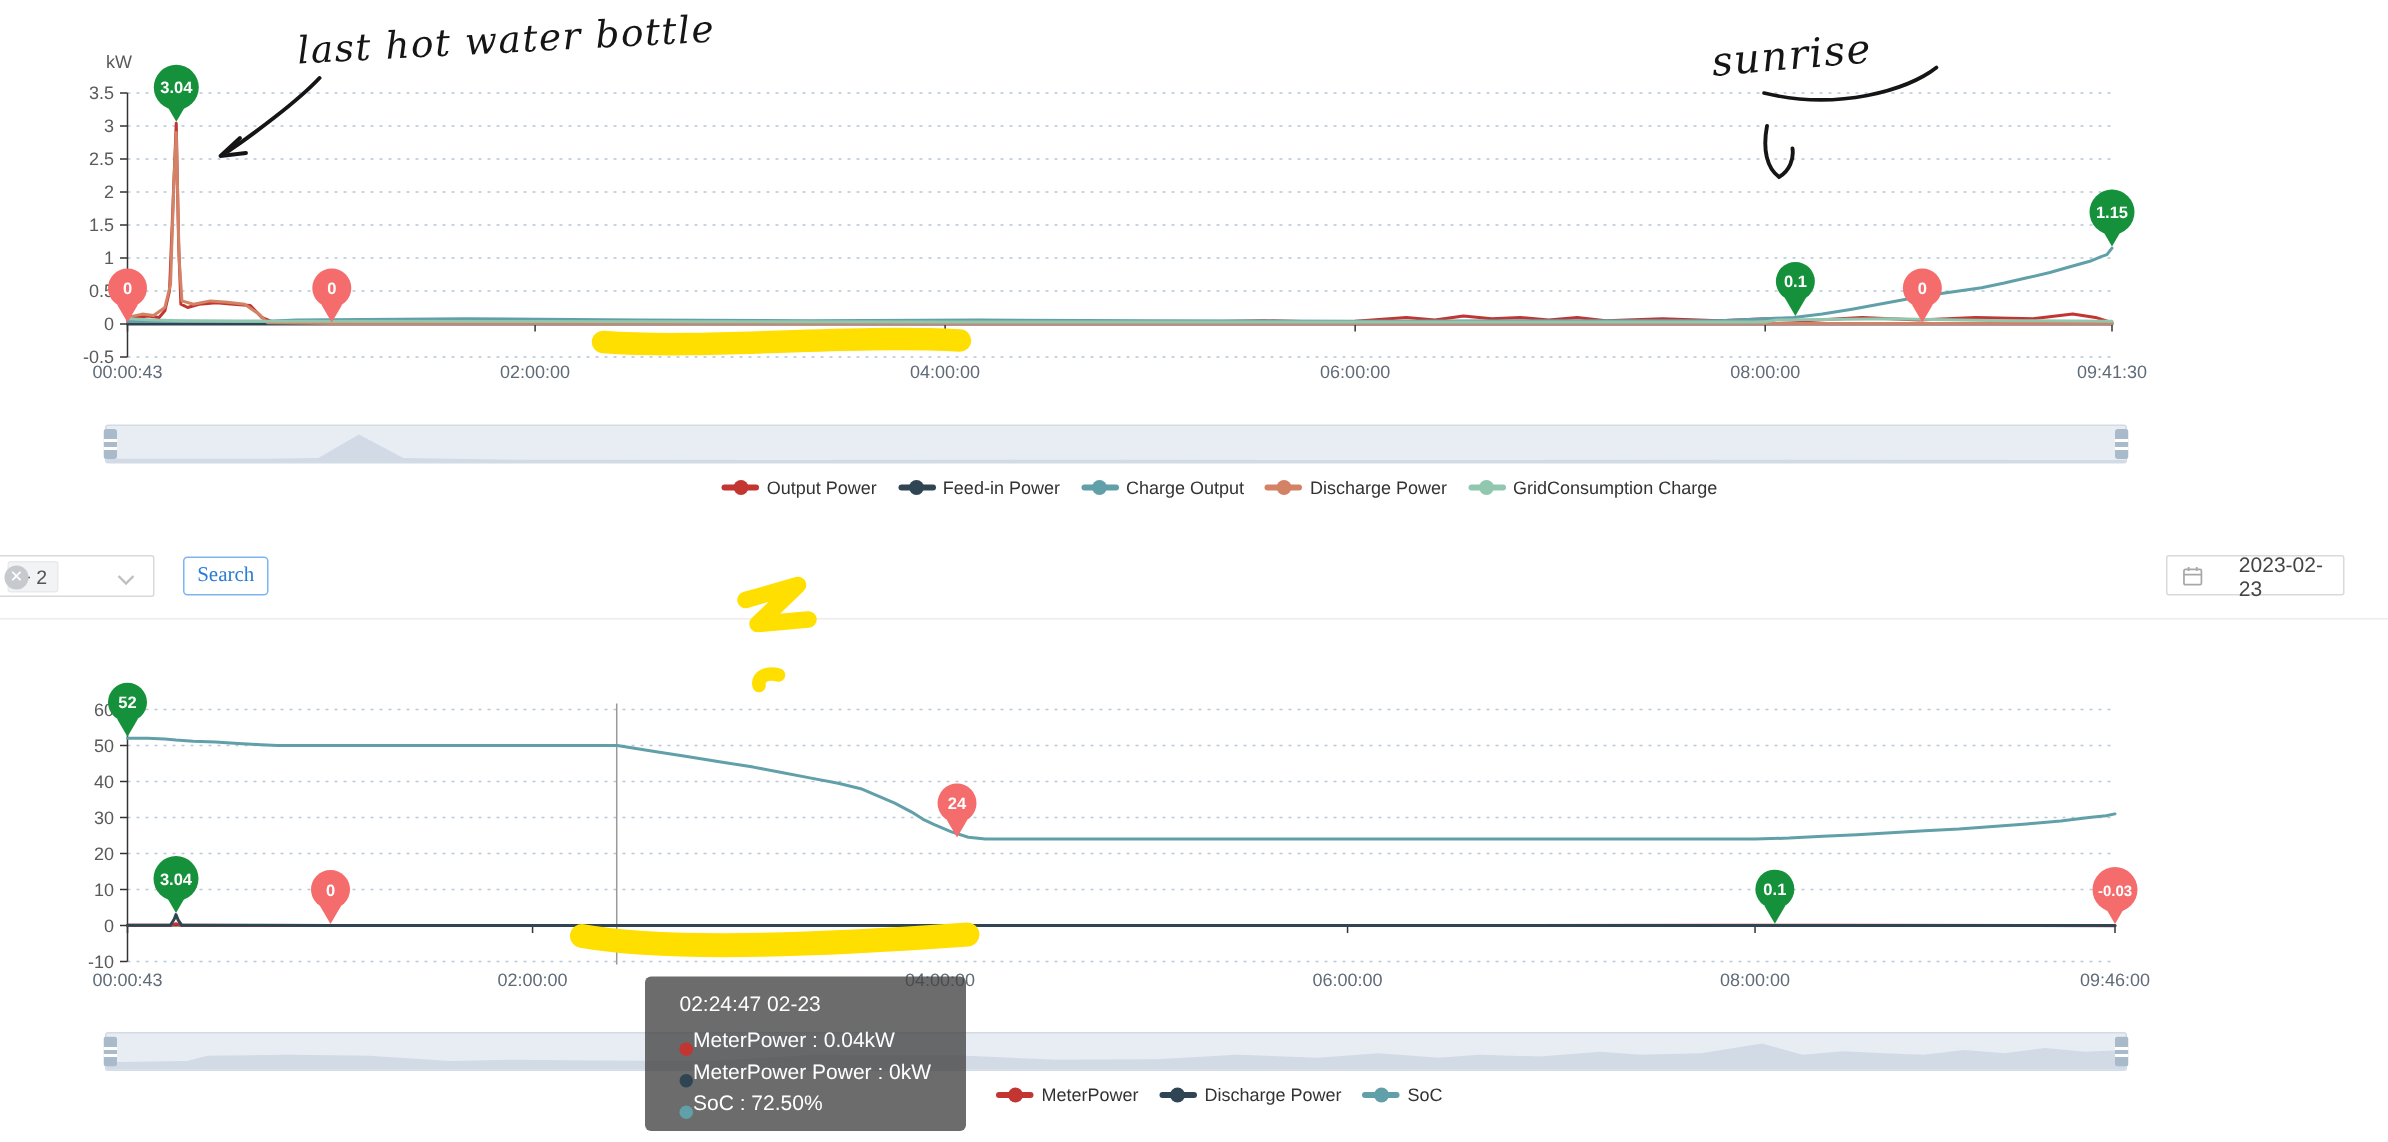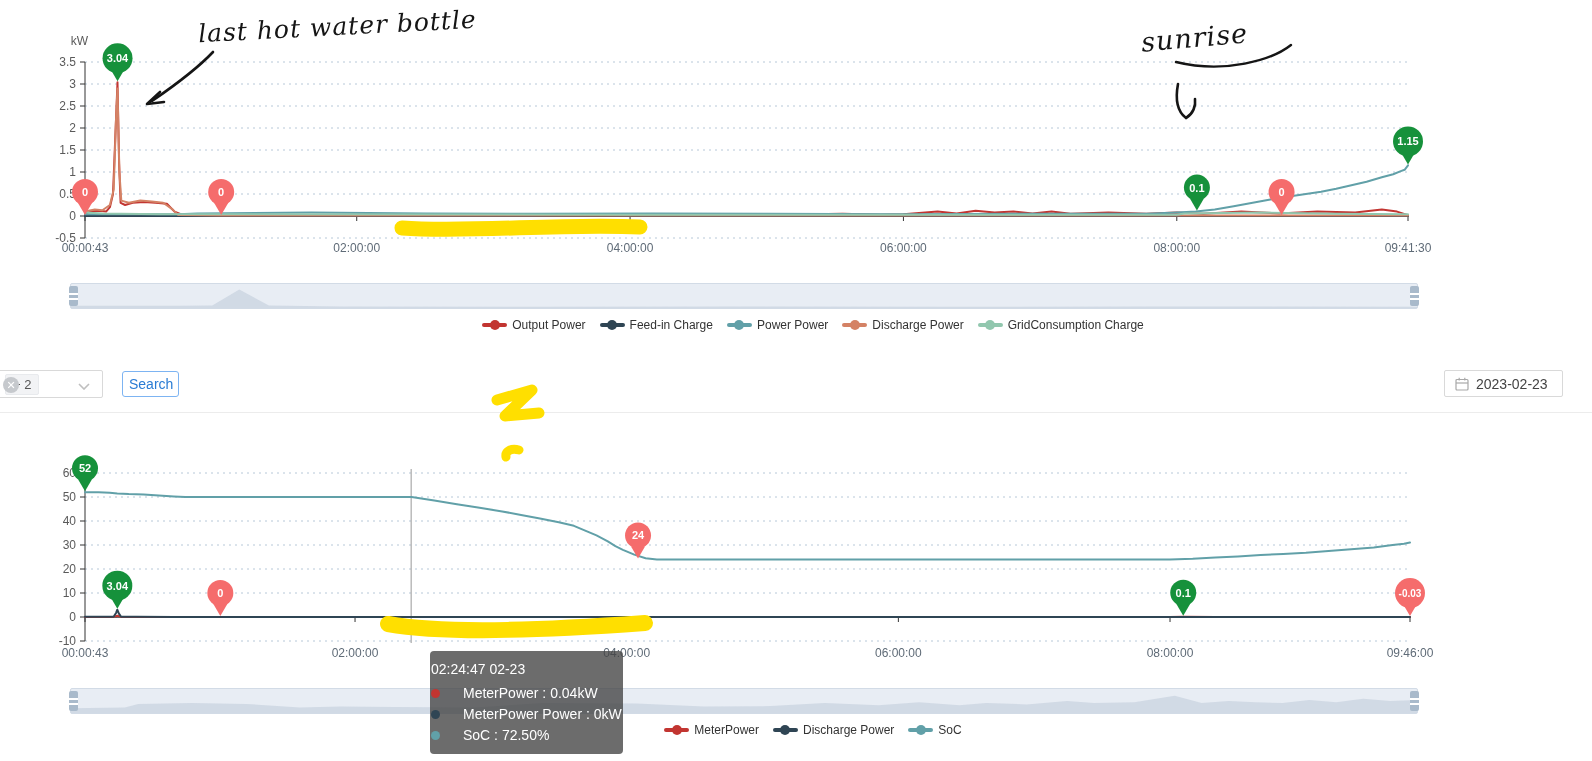--- a/index.html
+++ b/index.html
@@ -26,30 +26,30 @@
   #multi-select{position:absolute;left:-40px;top:0;width:143px;height:28px;background:#fff;
       border:1px solid #d9d9d9;border-radius:2px;box-sizing:border-box;display:flex;
       align-items:center;padding-left:44px;gap:4px}
   .sel-chip{background:#f2f3f5;border:1px solid #e8eaed;border-radius:2px;color:#555;
       font-size:13px;padding:1px 7px;line-height:17px;white-space:nowrap}
   .chip-x{position:absolute;left:42px;top:6px;width:16px;height:16px;border-radius:50%;
       background:#c6c9cd;color:#fff;font-size:11px;line-height:16px;text-align:center}
   .sel-arrow{position:absolute;right:12px;top:12px}
   #search-btn{position:absolute;left:122px;top:1px;width:57px;height:26px;background:#fff;
       border:1px solid #7db4f2;border-radius:3px;color:#2a7cd4;font-size:14px;
-      font-family:Liberation Sans, sans-serif;cursor:pointer}
+      font-family:Liberation Serif, serif;cursor:pointer}
   #date-picker{position:absolute;left:1444px;top:0;width:119px;height:27px;background:#fff;
       border:1px solid #d9d9d9;border-radius:2px;box-sizing:border-box;display:flex;
-      align-items:center;gap:7px;padding-left:10px;font-size:14px;color:#444}
+      align-items:center;gap:24px;padding-left:10px;font-size:14px;color:#444}
   #divider{position:absolute;left:0;top:412px;width:100%;height:1px;background:#ececec}
   
   #tooltip{position:absolute;left:430px;top:651px;background:rgba(66,66,66,.78);color:#fff;
-      border-radius:4px;padding:8px 1px;font-size:14px;line-height:21px;white-space:nowrap;z-index:20}
+      border-radius:4px;padding:8px 23px;font-size:14px;line-height:21px;white-space:nowrap;z-index:20}
   #tooltip .tt-title{margin-bottom:3px}
-  .tt-row{display:flex;align-items:center;gap:23px}
+  .tt-row{display:flex;align-items:flex-end;gap:0}
   .tt-dot{width:9px;height:9px;border-radius:50%;flex:none}
   
   .hand{position:absolute;font-family:"DejaVu Serif",serif;font-style:italic;color:#151515;
       white-space:nowrap;z-index:6;letter-spacing:1px}
   #hw-bottle{left:198px;top:12px;font-size:25px;transform:rotate(-3deg)}
   #hw-sunrise{left:1141px;top:22px;font-size:27px;transform:rotate(-5deg)}
   #annot{position:absolute;left:0;top:0;z-index:5;pointer-events:none}
 </style>
 </head>
 <body>
@@ -225,25 +225,25 @@
   <div class="dz-handle right"></div>
 </div>
 
 <div class="legend" id="legend-0" style="top:318px">
     <div class="lg-item">
       <span class="lg-mark" style="background: rgb(194, 53, 49);"></span>
       <span>Output Power</span>
     </div>
     <div class="lg-item">
       <span class="lg-mark" style="background: rgb(47, 69, 84);"></span>
-      <span>Feed-in Charge</span>
+      <span>Feed-in Power</span>
     </div>
     <div class="lg-item">
       <span class="lg-mark" style="background: rgb(97, 160, 168);"></span>
-      <span>Power Power</span>
+      <span>Charge Output</span>
     </div>
     <div class="lg-item">
       <span class="lg-mark" style="background: rgb(212, 130, 101);"></span>
       <span>Discharge Power</span>
     </div>
     <div class="lg-item">
       <span class="lg-mark" style="background: rgb(145, 199, 174);"></span>
       <span>GridConsumption Charge</span>
     </div>
   </div>

